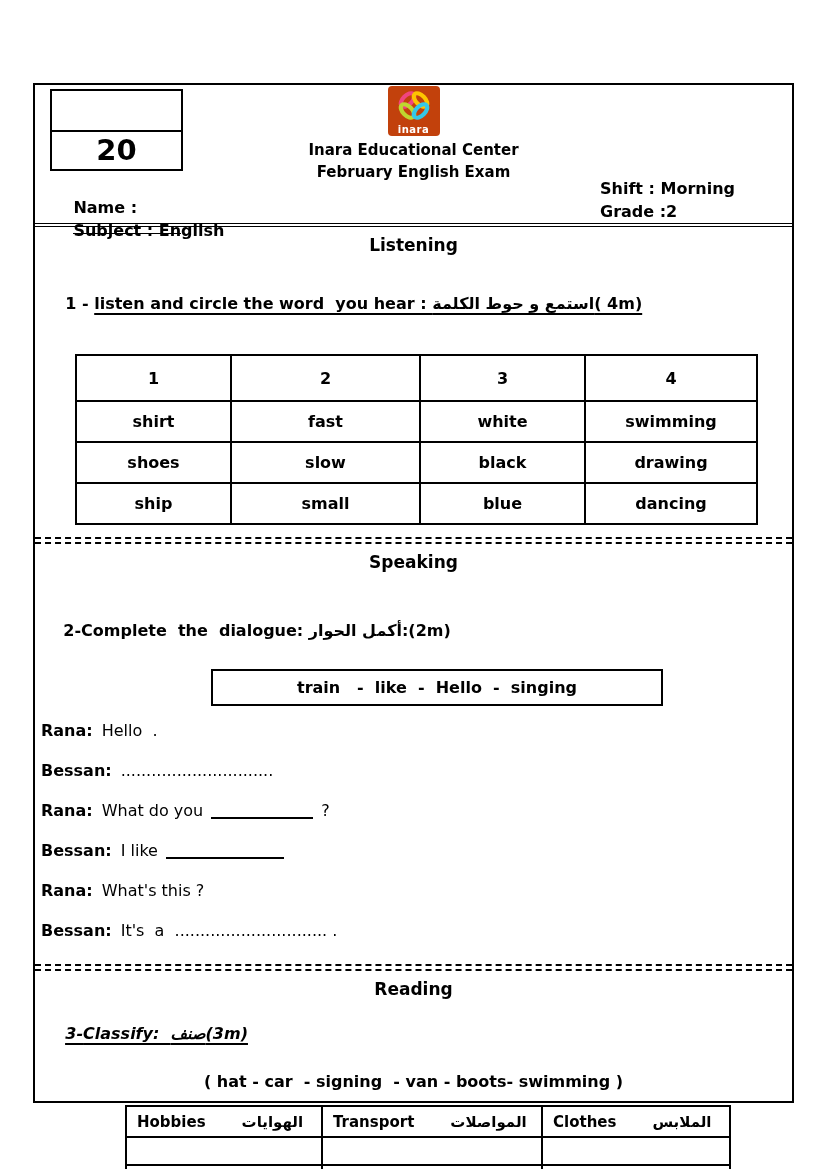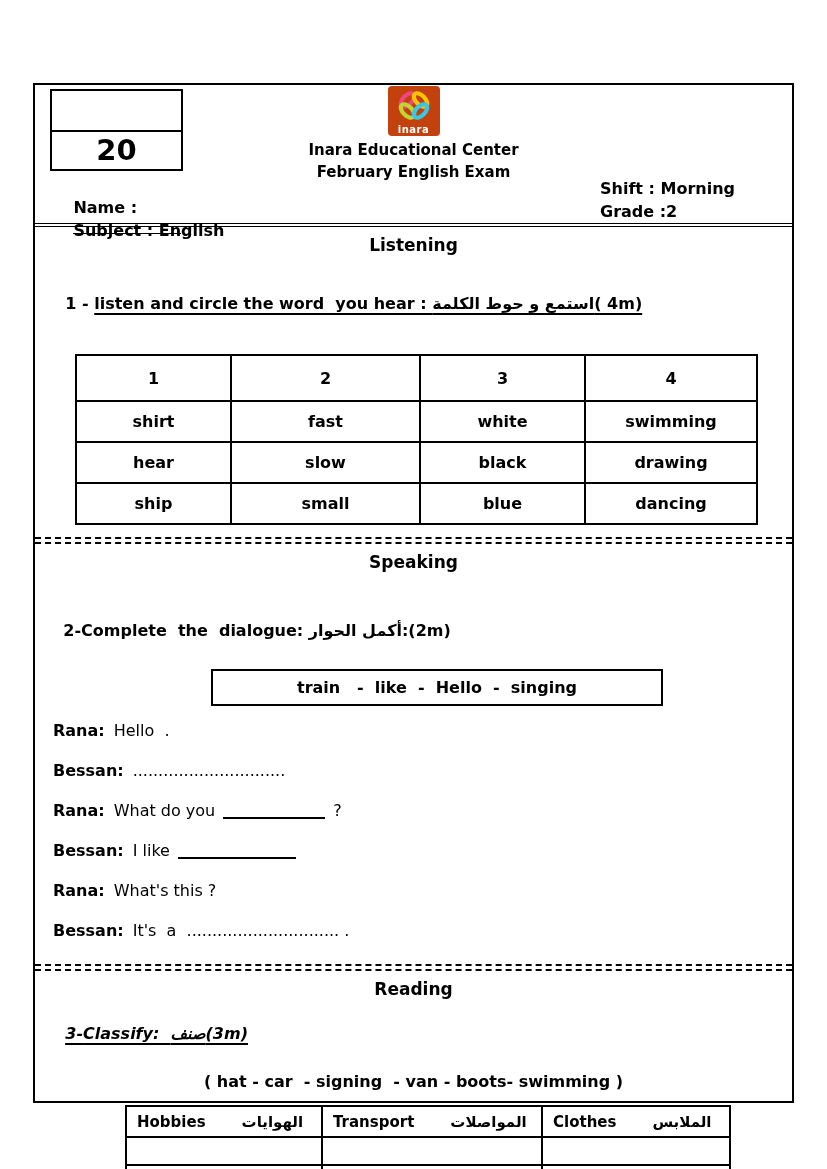--- a/index.html
+++ b/index.html
@@ -39,21 +39,21 @@
   .table1{margin:22px 0 0 40px;width:681px;}
   .table1 td{border:2px solid #000;text-align:center;font-weight:bold;font-size:16px;height:39px;padding:0;}
   .table1 tr.hdr td{height:44px;}
   .divider{height:3px;border-top:2px dashed #000;border-bottom:2px dashed #000;margin-top:12px;}
   .divider.r{margin-top:14px;}
   .word-bank{width:452px;height:37px;border:2px solid #000;margin:10px 0 0 176px;
     display:flex;align-items:center;justify-content:center;font-weight:bold;font-size:16px;
     box-sizing:border-box;white-space:pre;}
   .dialogue{margin:4px 0 0 6px;font-size:16px;}
   .d-line{height:40px;display:flex;align-items:center;}
-  .speaker{font-weight:bold;margin-right:9px;margin-left:12px;}
+  .speaker{font-weight:bold;margin-right:9px;}
   .d-text{white-space:pre;}
   .blank-line{display:inline-block;border-bottom:2px solid #000;height:15px;margin:0 8px;}
   .blank-a{width:102px;}
   .blank-b{width:118px;}
   .word-list{text-align:center;font-weight:bold;font-size:16px;margin-top:10px;white-space:pre;}
   .table2{margin:14px 0 0 90px;width:604px;}
   .table2 td{border:2px solid #000;font-size:15px;height:26px;padding:0 8px;}
   .table2 tr.hdr td{height:29px;padding-left:10px;}
   .hdr-cell{display:flex;align-items:center;gap:36px;}
   .hdr-en{font-weight:bold;}
@@ -119,21 +119,21 @@
       <td>3</td>
       <td>4</td>
     </tr>
     <tr>
       <td>shirt</td>
       <td>fast</td>
       <td>white</td>
       <td>swimming</td>
     </tr>
     <tr>
-      <td>hear</td>
+      <td>shoes</td>
       <td>slow</td>
       <td>black</td>
       <td>drawing</td>
     </tr>
     <tr>
       <td>ship</td>
       <td>small</td>
       <td>blue</td>
       <td>dancing</td>
     </tr>

